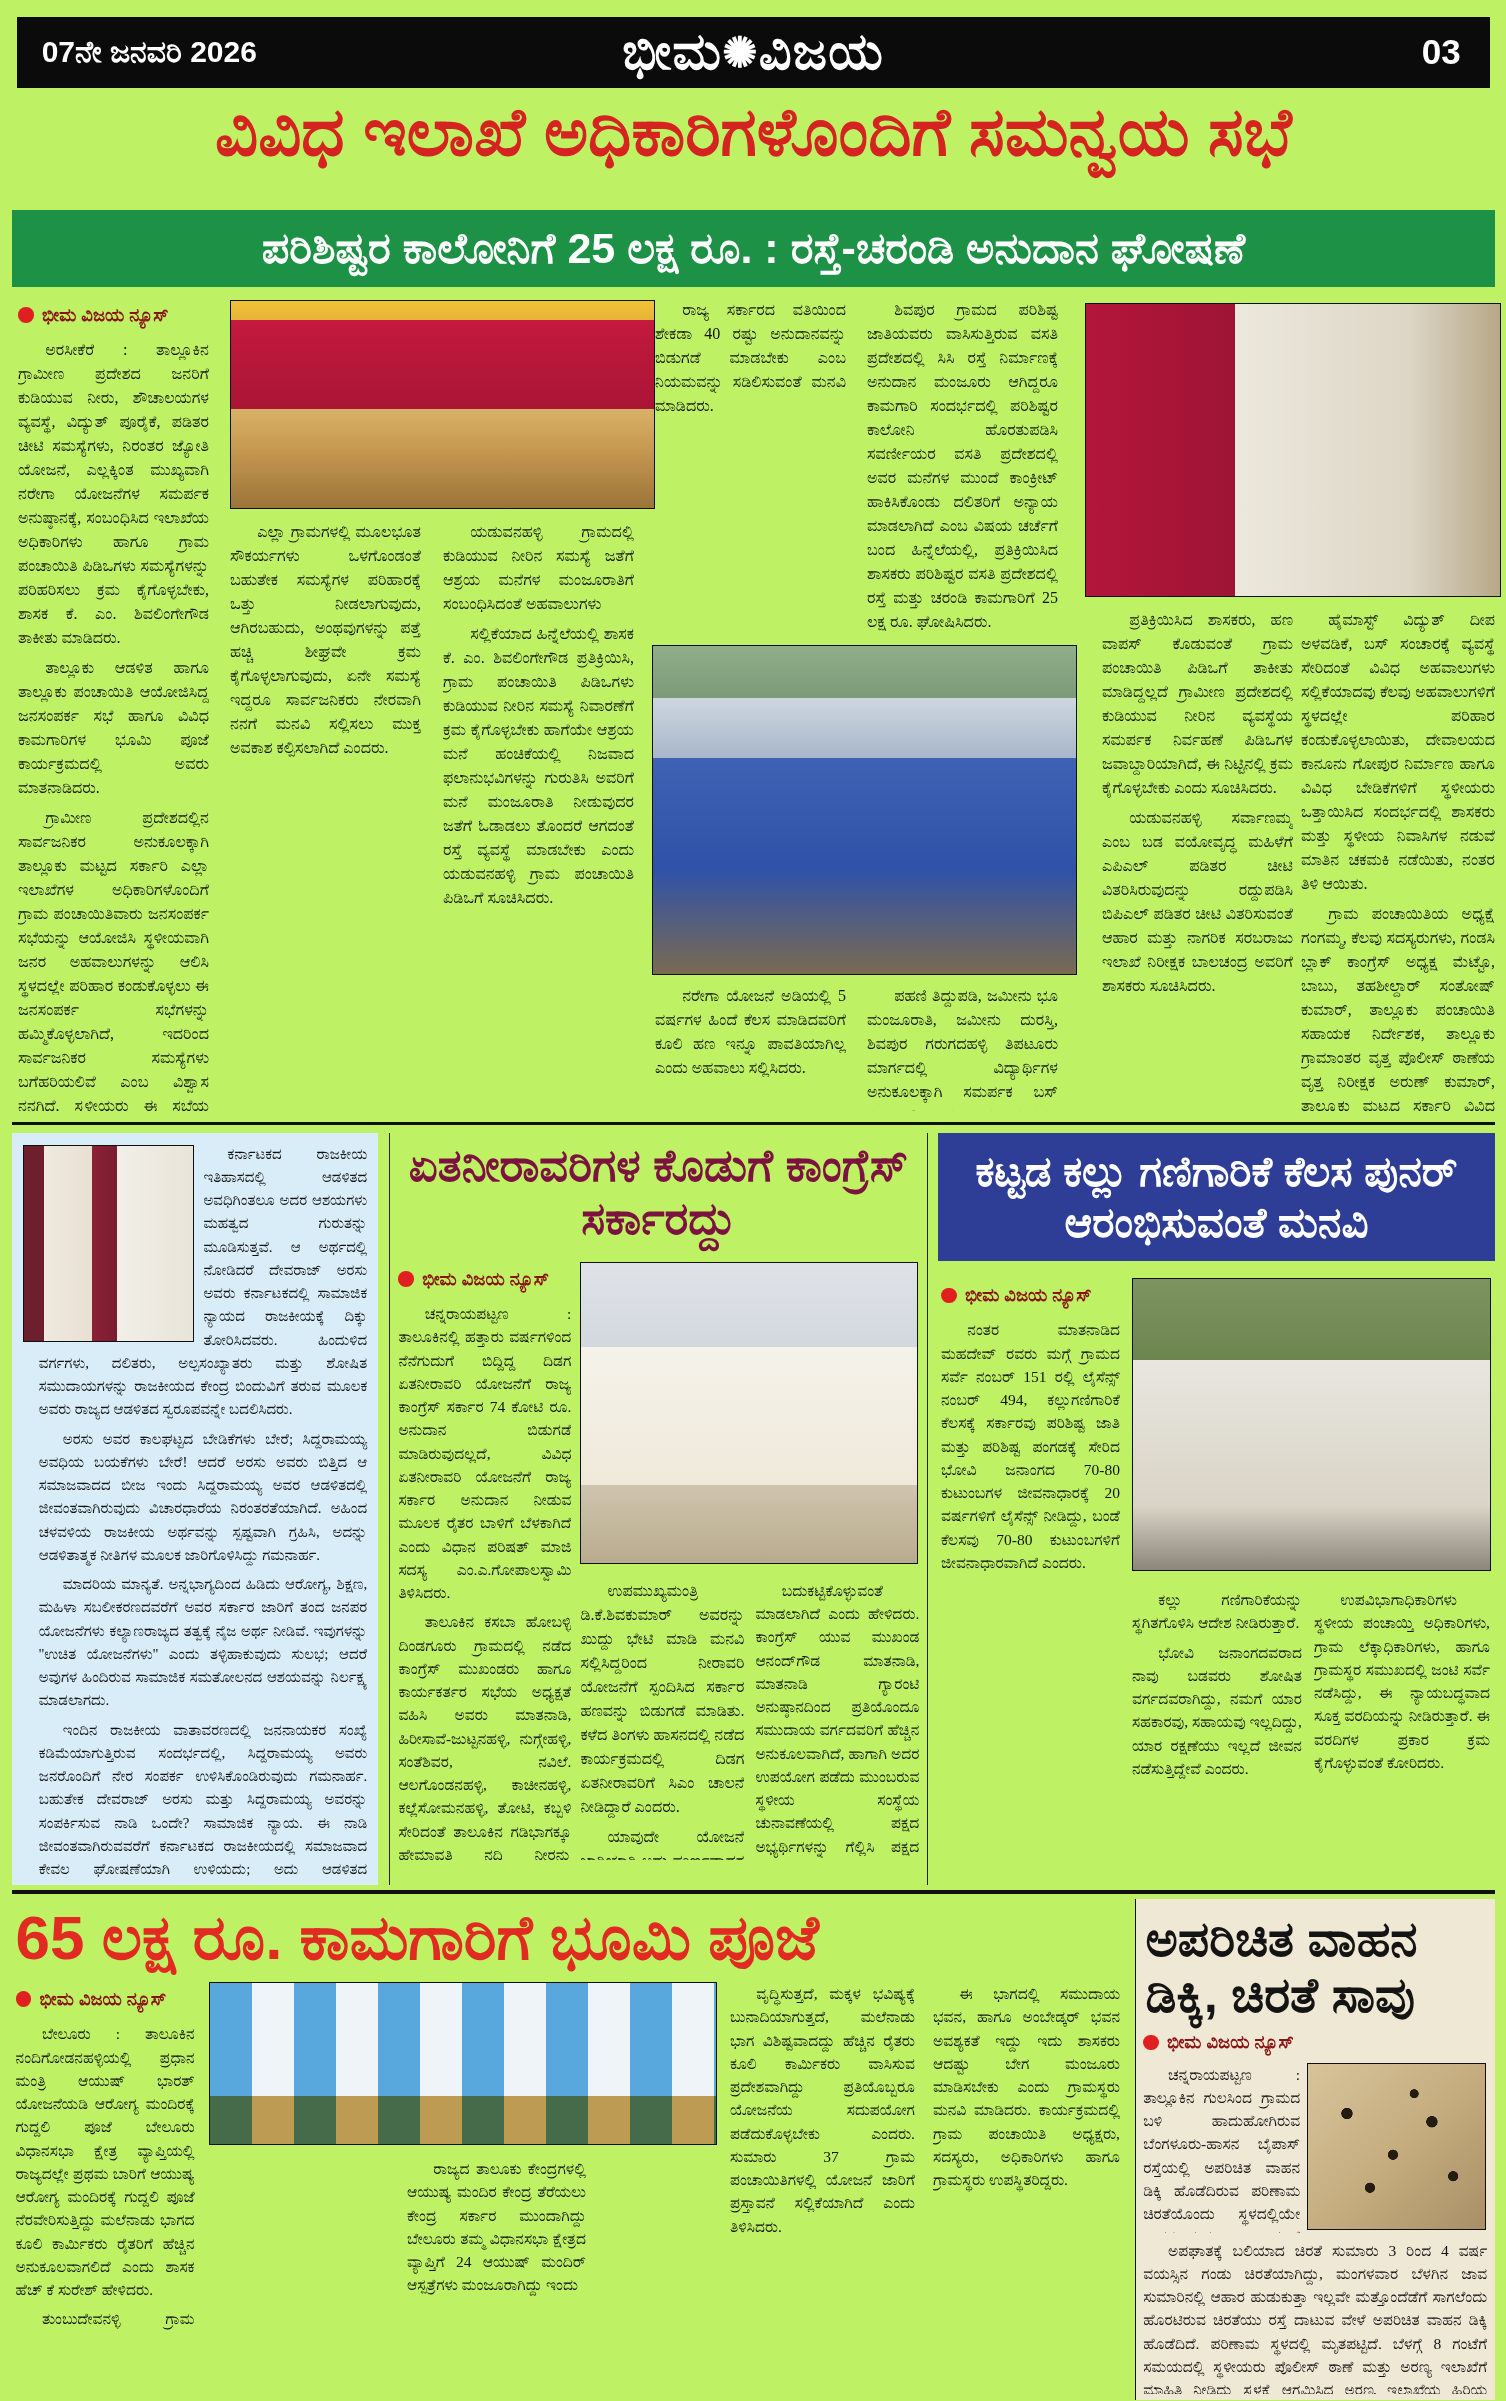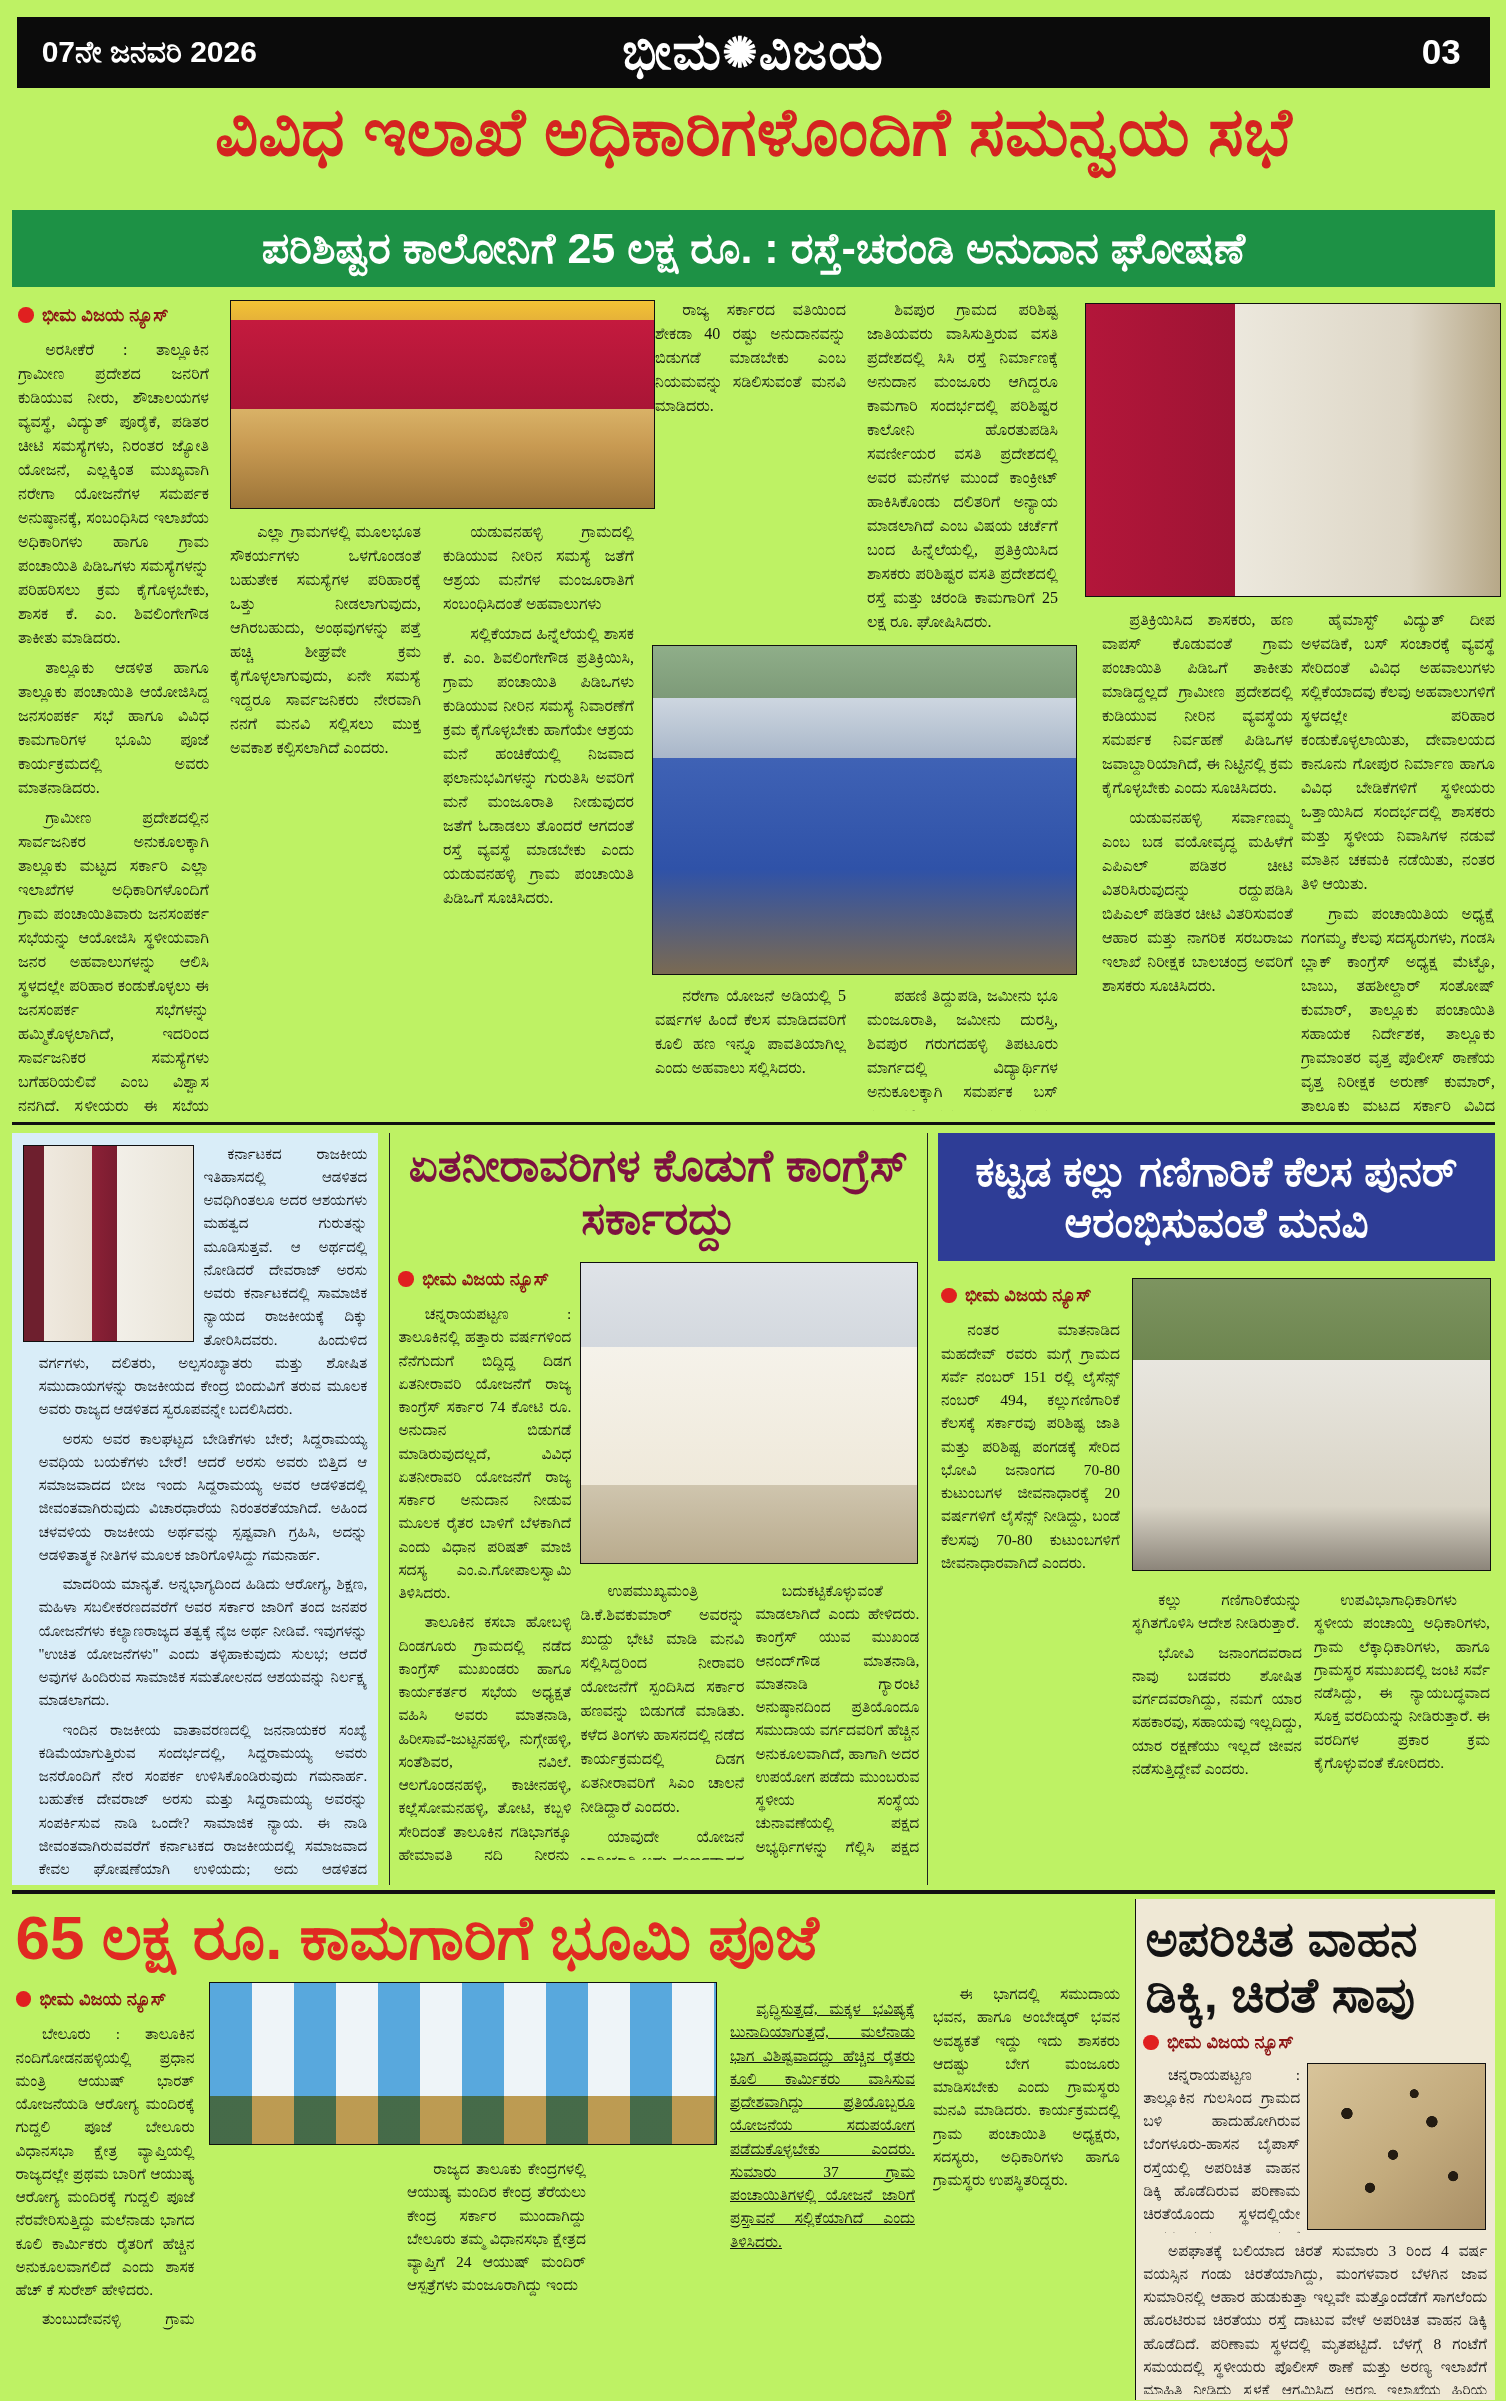--- a/index.html
+++ b/index.html
@@ -207,21 +207,21 @@
             <span class="dot"></span>
             <span>ಭೀಮ ವಿಜಯ ನ್ಯೂಸ್</span>
           </div>
         <p>ಬೇಲೂರು : ತಾಲೂಕಿನ ನಂದಿಗೋಡನಹಳ್ಳಿಯಲ್ಲಿ ಪ್ರಧಾನ ಮಂತ್ರಿ ಆಯುಷ್ ಭಾರತ್ ಯೋಜನೆಯಡಿ ಆರೋಗ್ಯ ಮಂದಿರಕ್ಕೆ ಗುದ್ದಲಿ ಪೂಜೆ ಬೇಲೂರು ವಿಧಾನಸಭಾ ಕ್ಷೇತ್ರ ವ್ಯಾಪ್ತಿಯಲ್ಲಿ ರಾಜ್ಯದಲ್ಲೇ ಪ್ರಥಮ ಬಾರಿಗೆ ಆಯುಷ್ಯ ಆರೋಗ್ಯ ಮಂದಿರಕ್ಕೆ ಗುದ್ದಲಿ ಪೂಜೆ ನೆರವೇರಿಸುತ್ತಿದ್ದು ಮಲೆನಾಡು ಭಾಗದ ಕೂಲಿ ಕಾರ್ಮಿಕರು ರೈತರಿಗೆ ಹೆಚ್ಚಿನ ಅನುಕೂಲವಾಗಲಿದೆ ಎಂದು ಶಾಸಕ ಹೆಚ್ ಕೆ ಸುರೇಶ್ ಹೇಳಿದರು.</p>
         <p>ತುಂಬುದೇವನಳ್ಳಿ ಗ್ರಾಮ ಪಂಚಾಯತಿ ವ್ಯಾಪ್ತಿಯ ನಂದಿಗೋಡನಹಳ್ಳಿಯಲ್ಲಿ ಪ್ರಧಾನ ಮಂತ್ರಿ ಆಯುಷ್ ಭಾರತ್ ಯೋಜನೆಯಡಿಯ 15 ನೇ ಹಣಕಾಸು ಯೋಜನೆಯಲ್ಲಿ ಸುಮಾರು 65 ಲಕ್ಷ ರೂಪಾಯಿಗಳಲ್ಲಿ</p>
       </div>
       <div class="photo ph-pooja" style="left:197px;top:0;width:508px;height:163px;"></div>
       <div class="col" style="left:395px;top:175px;width:179px;height:178px;font-size:15.5px;">
         <p>ರಾಜ್ಯದ ತಾಲೂಕು ಕೇಂದ್ರಗಳಲ್ಲಿ ಆಯುಷ್ಯ ಮಂದಿರ ಕೇಂದ್ರ ತೆರೆಯಲು ಕೇಂದ್ರ ಸರ್ಕಾರ ಮುಂದಾಗಿದ್ದು ಬೇಲೂರು ತಮ್ಮ ವಿಧಾನಸಭಾ ಕ್ಷೇತ್ರದ ವ್ಯಾಪ್ತಿಗೆ 24 ಆಯುಷ್ ಮಂದಿರ್ ಆಸ್ಪತ್ರೆಗಳು ಮಂಜೂರಾಗಿದ್ದು ಇಂದು</p>
       </div>
-      <div class="col" style="left:718px;top:15px;width:185px;height:353px;font-size:15.5px;text-decoration:underline;">
+      <div class="col" style="left:718px;top:0;width:185px;height:353px;font-size:15.5px;">
         <p>ವೃದ್ಧಿಸುತ್ತದೆ, ಮಕ್ಕಳ ಭವಿಷ್ಯಕ್ಕೆ ಬುನಾದಿಯಾಗುತ್ತದೆ, ಮಲೆನಾಡು ಭಾಗ ವಿಶಿಷ್ಟವಾದದ್ದು ಹೆಚ್ಚಿನ ರೈತರು ಕೂಲಿ ಕಾರ್ಮಿಕರು ವಾಸಿಸುವ ಪ್ರದೇಶವಾಗಿದ್ದು ಪ್ರತಿಯೊಬ್ಬರೂ ಯೋಜನೆಯ ಸದುಪಯೋಗ ಪಡೆದುಕೊಳ್ಳಬೇಕು ಎಂದರು. ಸುಮಾರು 37 ಗ್ರಾಮ ಪಂಚಾಯಿತಿಗಳಲ್ಲಿ ಯೋಜನೆ ಜಾರಿಗೆ ಪ್ರಸ್ತಾವನೆ ಸಲ್ಲಿಕೆಯಾಗಿದೆ ಎಂದು ತಿಳಿಸಿದರು.</p>
       </div>
       <div class="col" style="left:921px;top:0;width:187px;height:353px;font-size:15.5px;">
         <p>ಈ ಭಾಗದಲ್ಲಿ ಸಮುದಾಯ ಭವನ, ಹಾಗೂ ಅಂಬೇಡ್ಕರ್ ಭವನ ಅವಶ್ಯಕತೆ ಇದ್ದು ಇದು ಶಾಸಕರು ಆದಷ್ಟು ಬೇಗ ಮಂಜೂರು ಮಾಡಿಸಬೇಕು ಎಂದು ಗ್ರಾಮಸ್ಥರು ಮನವಿ ಮಾಡಿದರು. ಕಾರ್ಯಕ್ರಮದಲ್ಲಿ ಗ್ರಾಮ ಪಂಚಾಯಿತಿ ಅಧ್ಯಕ್ಷರು, ಸದಸ್ಯರು, ಅಧಿಕಾರಿಗಳು ಹಾಗೂ ಗ್ರಾಮಸ್ಥರು ಉಪಸ್ಥಿತರಿದ್ದರು.</p>
       </div>
     </div>
   </div>
 
   <div class="story5">
     <div class="s5-headline">ಅಪರಿಚಿತ ವಾಹನ ಡಿಕ್ಕಿ, ಚಿರತೆ ಸಾವು</div>

